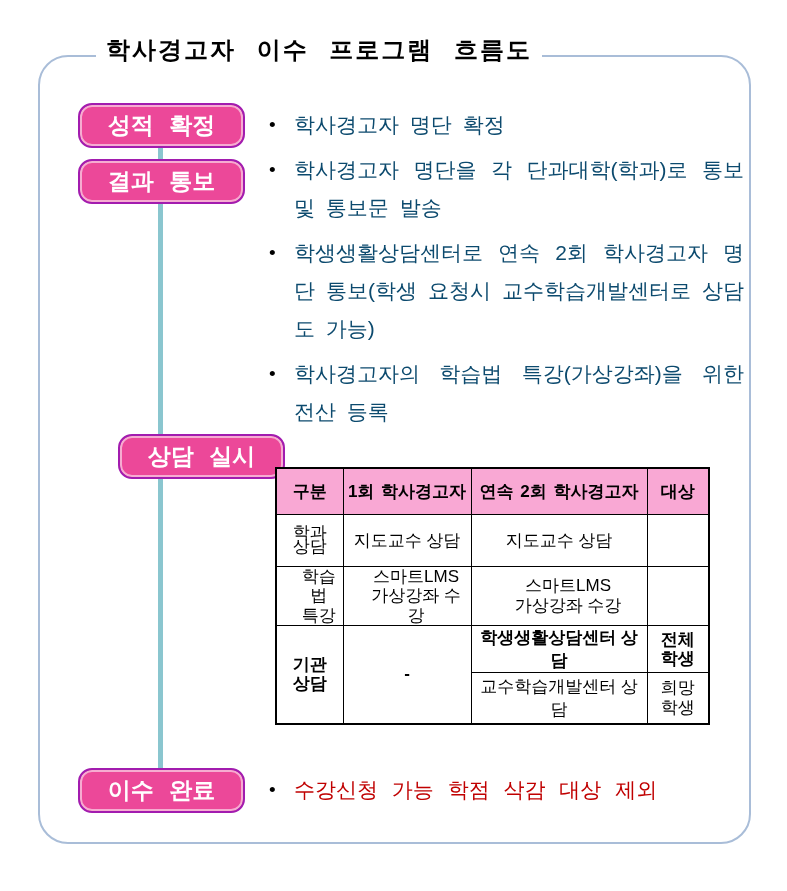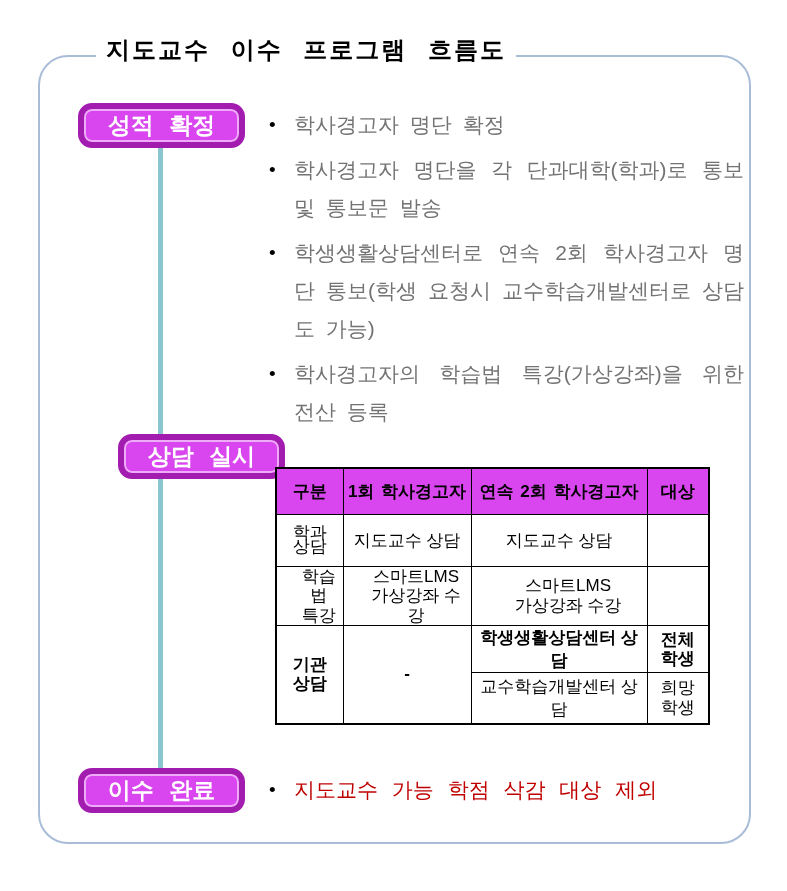--- a/index.html
+++ b/index.html
@@ -26,78 +26,79 @@
 
   
   .vline {
     position: absolute; left: 158px; top: 125px; width: 5px; height: 666px;
     background: #8ac6cf; z-index: 1;
   }
 
   
   .step {
     position: absolute; left: 78px; width: 167px; height: 45px; z-index: 2;
-    background: #d946ef; border: 6px solid #a21caf; border-radius: 14px;
+    background: #ec4899; border: 2px solid #a21caf; border-radius: 14px;
     box-shadow: inset 0 0 0 2px rgba(255,255,255,0.55);
     color: #fff; font-size: 23px; font-weight: bold; word-spacing: 9px;
     display: flex; align-items: center; justify-content: center;
     white-space: nowrap;
   }
   .step-1 { top: 103px; }
   .step-2 { top: 159px; }
   .step-3 { top: 434px; margin-left: 40px; }
   .step-4 { top: 768px; }
 
   
   .bullets { position: absolute; left: 262px; top: 106px; width: 482px; z-index: 2; }
   .bullet { display: flex; margin-bottom: 7px; }
   .bullet .dot {
     flex: 0 0 32px; width: 32px; padding-left: 7px;
     font-size: 19px; line-height: 38px;
   }
   .bullet p {
     flex: 1; margin: 0; font-size: 21px; line-height: 38px;
-    text-align: justify; text-align-last: left; word-spacing: 5px; color: #737373;
+    text-align: justify; text-align-last: left; word-spacing: 5px; color: #0c4a6e;
   }
   .red-bullets { position: absolute; left: 262px; top: 771px; width: 482px; z-index: 2; }
   .red-bullets .bullet p { color: #c00000; white-space: nowrap; word-spacing: 8px; }
 
   
   .ctable {
     position: absolute; left: 275px; top: 467px; z-index: 2;
     border-collapse: collapse; table-layout: fixed; background: #fff;
     border: 2px solid #000;
   }
   .ctable th, .ctable td {
     border: 1px solid #000; text-align: center; vertical-align: middle;
     font-size: 17px; padding: 0 2px; overflow: hidden;
   }
   .ctable th {
-    background: #d946ef; font-weight: bold; height: 46px; word-spacing: 2px;
+    background: #f9a8d4; font-weight: bold; height: 46px; word-spacing: 2px;
   }
   .ctable .r1 td { height: 52px; text-align: center; }
   .ctable .r2 td { height: 53px; padding-left: 20px; }
   .ctable .r3a td { height: 47px; font-weight: bold; }
   .ctable .r3b td { height: 51px; }
   .line { display: block; line-height: 1.18; }
   .tight .line { line-height: 0.8; }   
   .cellpair .line { line-height: 1.15; }
 </style>
 </head>
 <body>
 
 <div class="canvas">
 
   <div class="frame"></div>
 
-  <div class="title">지도교수 이수 프로그램 흐름도</div>
+  <div class="title">학사경고자 이수 프로그램 흐름도</div>
 
   <div class="vline"></div>
 
   <div class="step step-1">성적 확정</div>
+  <div class="step step-2">결과 통보</div>
   <div class="step step-3">상담 실시</div>
   <div class="step step-4">이수 완료</div>
 
   <div class="bullets">
     <div class="bullet">
       <span class="dot">•</span>
       <p>학사경고자 명단 확정</p>
     </div>
     <div class="bullet">
       <span class="dot">•</span>
@@ -171,17 +172,17 @@
           <span class="line">희망</span>
           <span class="line">학생</span>
         </td>
       </tr>
     </tbody>
   </table>
 
   <div class="red-bullets">
     <div class="bullet">
       <span class="dot">•</span>
-      <p>지도교수 가능 학점 삭감 대상 제외</p>
+      <p>수강신청 가능 학점 삭감 대상 제외</p>
     </div>
   </div>
 
 </div>
 
 </body></html>

